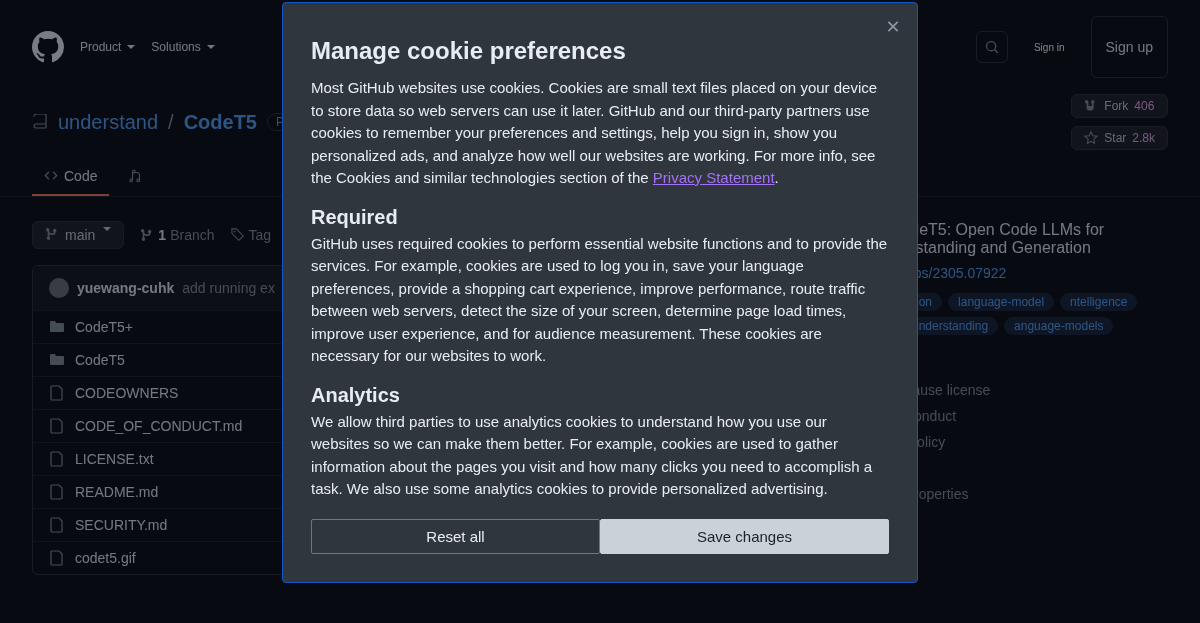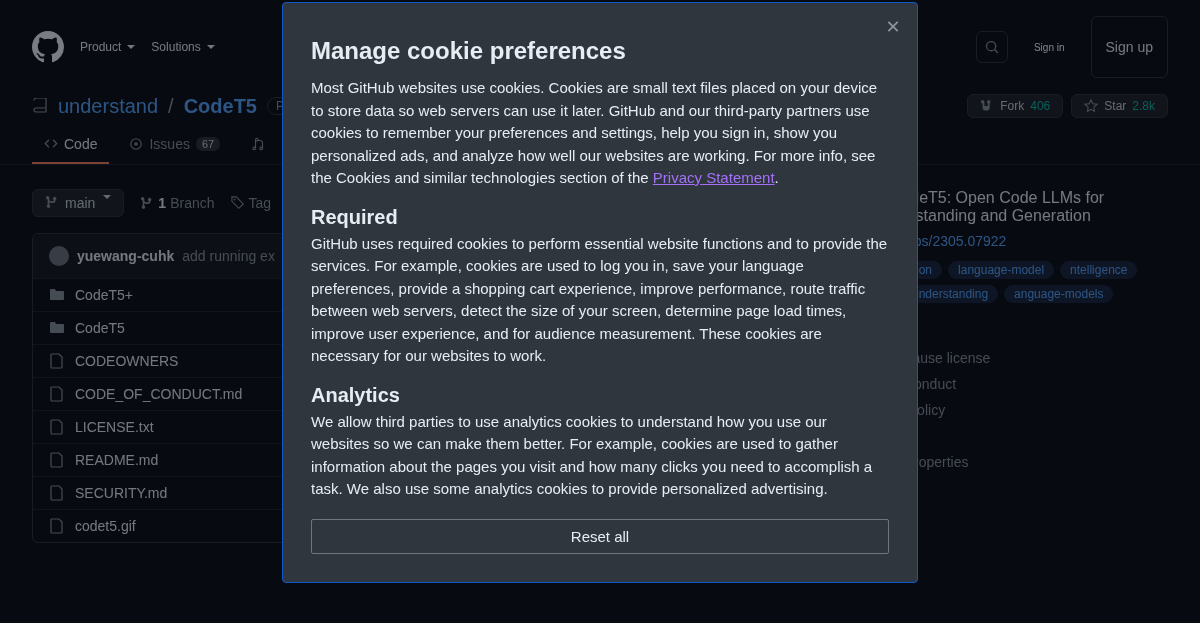--- a/index.html
+++ b/index.html
@@ -75,34 +75,35 @@
   border: 1px solid #30363d;
   border-radius: 10px;
   padding: 1px 8px;
   font-size: 12px;
   color: #8b949e;
 }
 .repo-actions {
   margin-left: auto;
   display: flex;
   gap: 8px;
+  flex-direction: column;
 }
 .action-btn {
   border: 1px solid #30363d;
   border-radius: 6px;
   background: #21262d;
   color: #c9d1d9;
   font-size: 12px;
   padding: 4px 12px;
   display: flex;
   align-items: center;
   gap: 6px;
   cursor: pointer;
 }
-.action-count { color: #14b8a6; }
+.action-count { color: #f0abfc; }
 
 
 .tabs {
   display: flex;
   align-items: center;
   padding: 0 32px;
   border-bottom: 1px solid #21262d;
   gap: 8px;
 }
 .tab {
@@ -347,28 +348,20 @@
     </button>
   </div>
 </div>
 
 <div class="tabs">
   <div class="tab active">
     <svg class="ico" viewBox="0 0 16 16">
         <path fill="#8b949e" d="M4.72 3.22a.75.75 0 011.06 1.06L2.56 7.5l3.22 3.22a.75.75 0 11-1.06 1.06L.97 8.03a.75.75 0 010-1.06l3.75-3.75zm6.56 0a.75.75 0 10-1.06 1.06L13.44 7.5l-3.22 3.22a.75.75 0 101.06 1.06l3.75-3.75a.75.75 0 000-1.06l-3.75-3.75z"></path>
       </svg>
     <span>Code</span>
-  </div>
-  <div class="tab">
-    <svg class="ico" viewBox="0 0 16 16">
-        <circle cx="8" cy="8" r="6" fill="none" stroke="#8b949e" stroke-width="1.3"></circle>
-        <circle cx="8" cy="8" r="2" fill="#8b949e"></circle>
-      </svg>
-    <span>Issues</span>
-    <span class="tab-badge">67</span>
   </div>
   <div class="tab">
     <svg class="ico" viewBox="0 0 16 16">
         <path fill="none" stroke="#8b949e" stroke-width="1.3" d="M4 3v10M4 3a1.5 1.5 0 100-.01M4 13a1.5 1.5 0 100 .01M12 13a1.5 1.5 0 100 .01M12 13V7a3 3 0 00-3-3H7"></path>
       </svg>
   </div>
 </div>
 
 <div class="main">
   <div class="left">
@@ -483,15 +476,16 @@
     <h1>Manage cookie preferences</h1>
     <p>
       <span>Most GitHub websites use cookies. Cookies are small text files placed on your device to store data so web servers can use it later. GitHub and our third-party partners use cookies to remember your preferences and settings, help you sign in, show you personalized ads, and analyze how well our websites are working. For more info, see the Cookies and similar technologies section of the </span><a class="link">Privacy Statement</a>.
     </p>
     <h2>Required</h2>
     <p>GitHub uses required cookies to perform essential website functions and to provide the services. For example, cookies are used to log you in, save your language preferences, provide a shopping cart experience, improve performance, route traffic between web servers, detect the size of your screen, determine page load times, improve user experience, and for audience measurement. These cookies are necessary for our websites to work.</p>
     <h2>Analytics</h2>
     <p>We allow third parties to use analytics cookies to understand how you use our websites so we can make them better. For example, cookies are used to gather information about the pages you visit and how many clicks you need to accomplish a task. We also use some analytics cookies to provide personalized advertising.</p>
     <div class="modal-buttons">
       <button class="modal-btn">Reset all</button>
+      <button class="modal-btn primary">Save changes</button>
     </div>
   </div>
 </div>
 
 </body></html>

